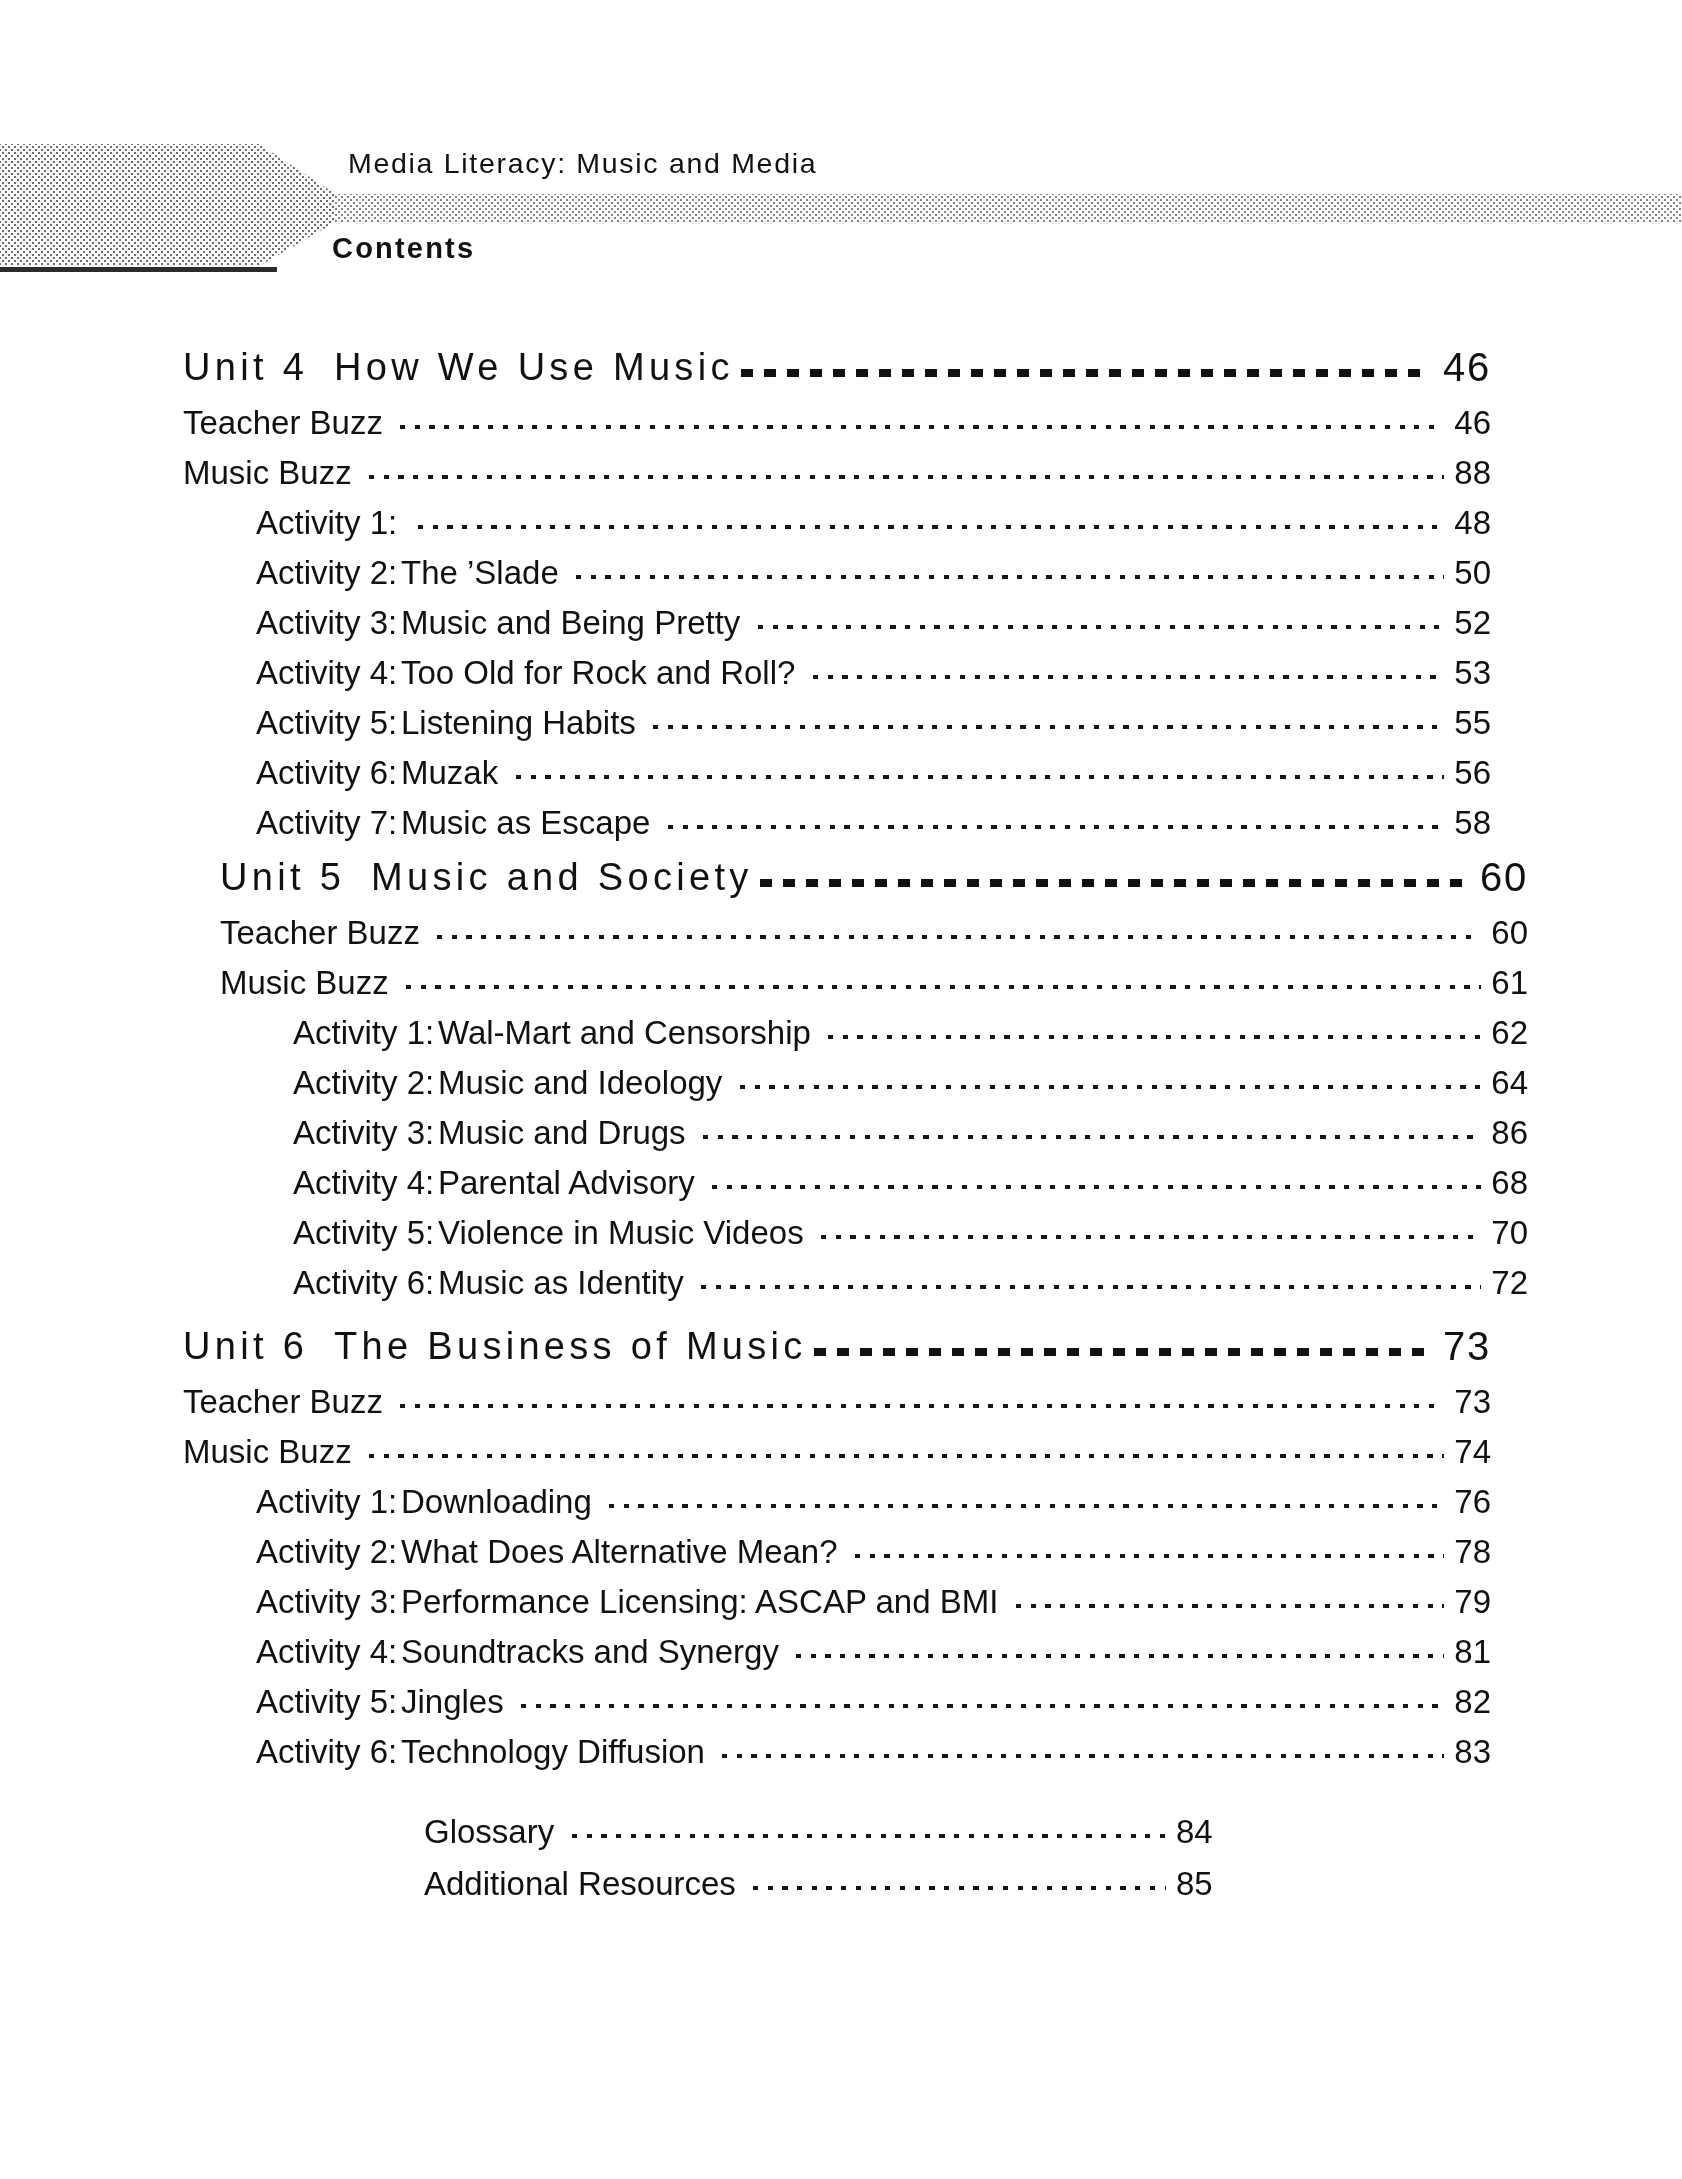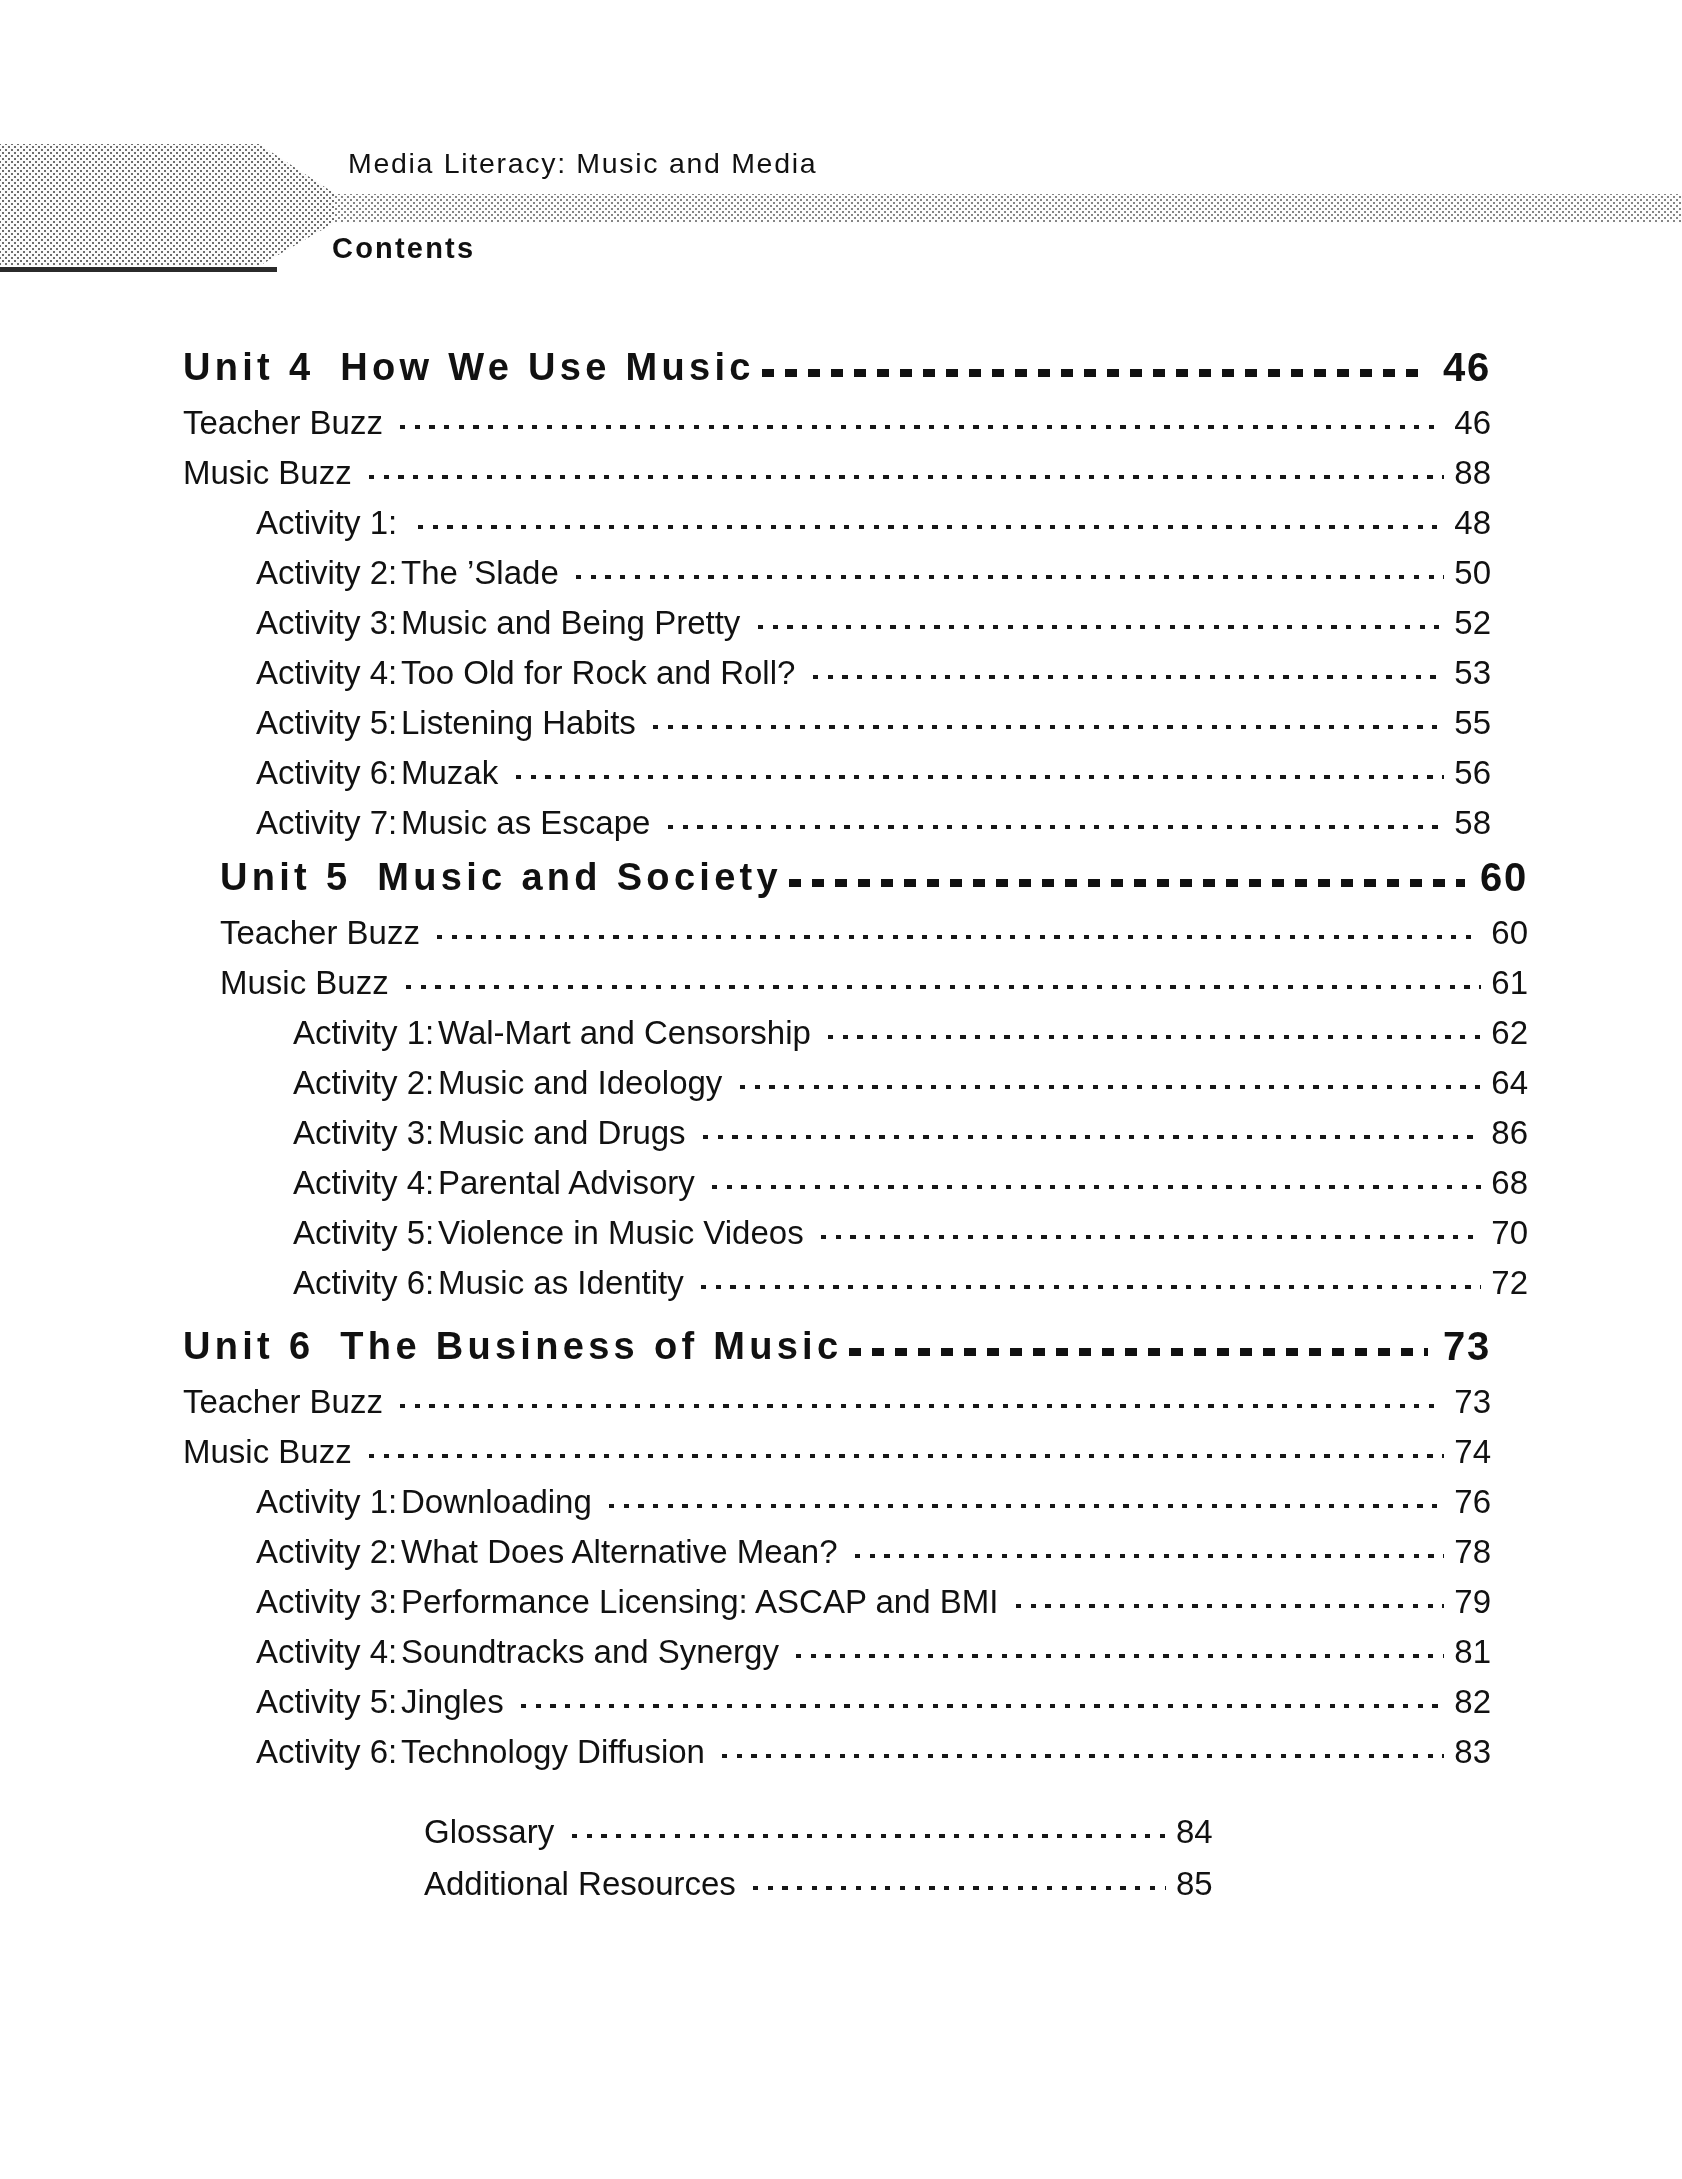--- a/index.html
+++ b/index.html
@@ -67,21 +67,21 @@
     position:absolute;
     left:183px; width:1308px;
   }
   .section-1{top:344px;}
   .section-2{top:854px;margin-left:37px;}
   .section-3{top:1323px;}
 
   .unit-heading{
     display:flex; align-items:center;
     height:47px; margin-bottom:7px;
-    font-size:38px; font-weight:bold; letter-spacing:4.3px;
+    font-size:38px; font-weight:normal; letter-spacing:4.3px;
     white-space:nowrap;
   }
   .unit-label{margin-right:26px;}
   .unit-leader{
     flex:1; height:7.8px; min-width:35px;
     margin:10.4px 15.6px 0 7px;
     background-image:repeating-linear-gradient(to right,var(--ink,#000) 0 12px,transparent 12px 23px);
   }
   .unit-page{font-size:40px; letter-spacing:1.7px;}
 

